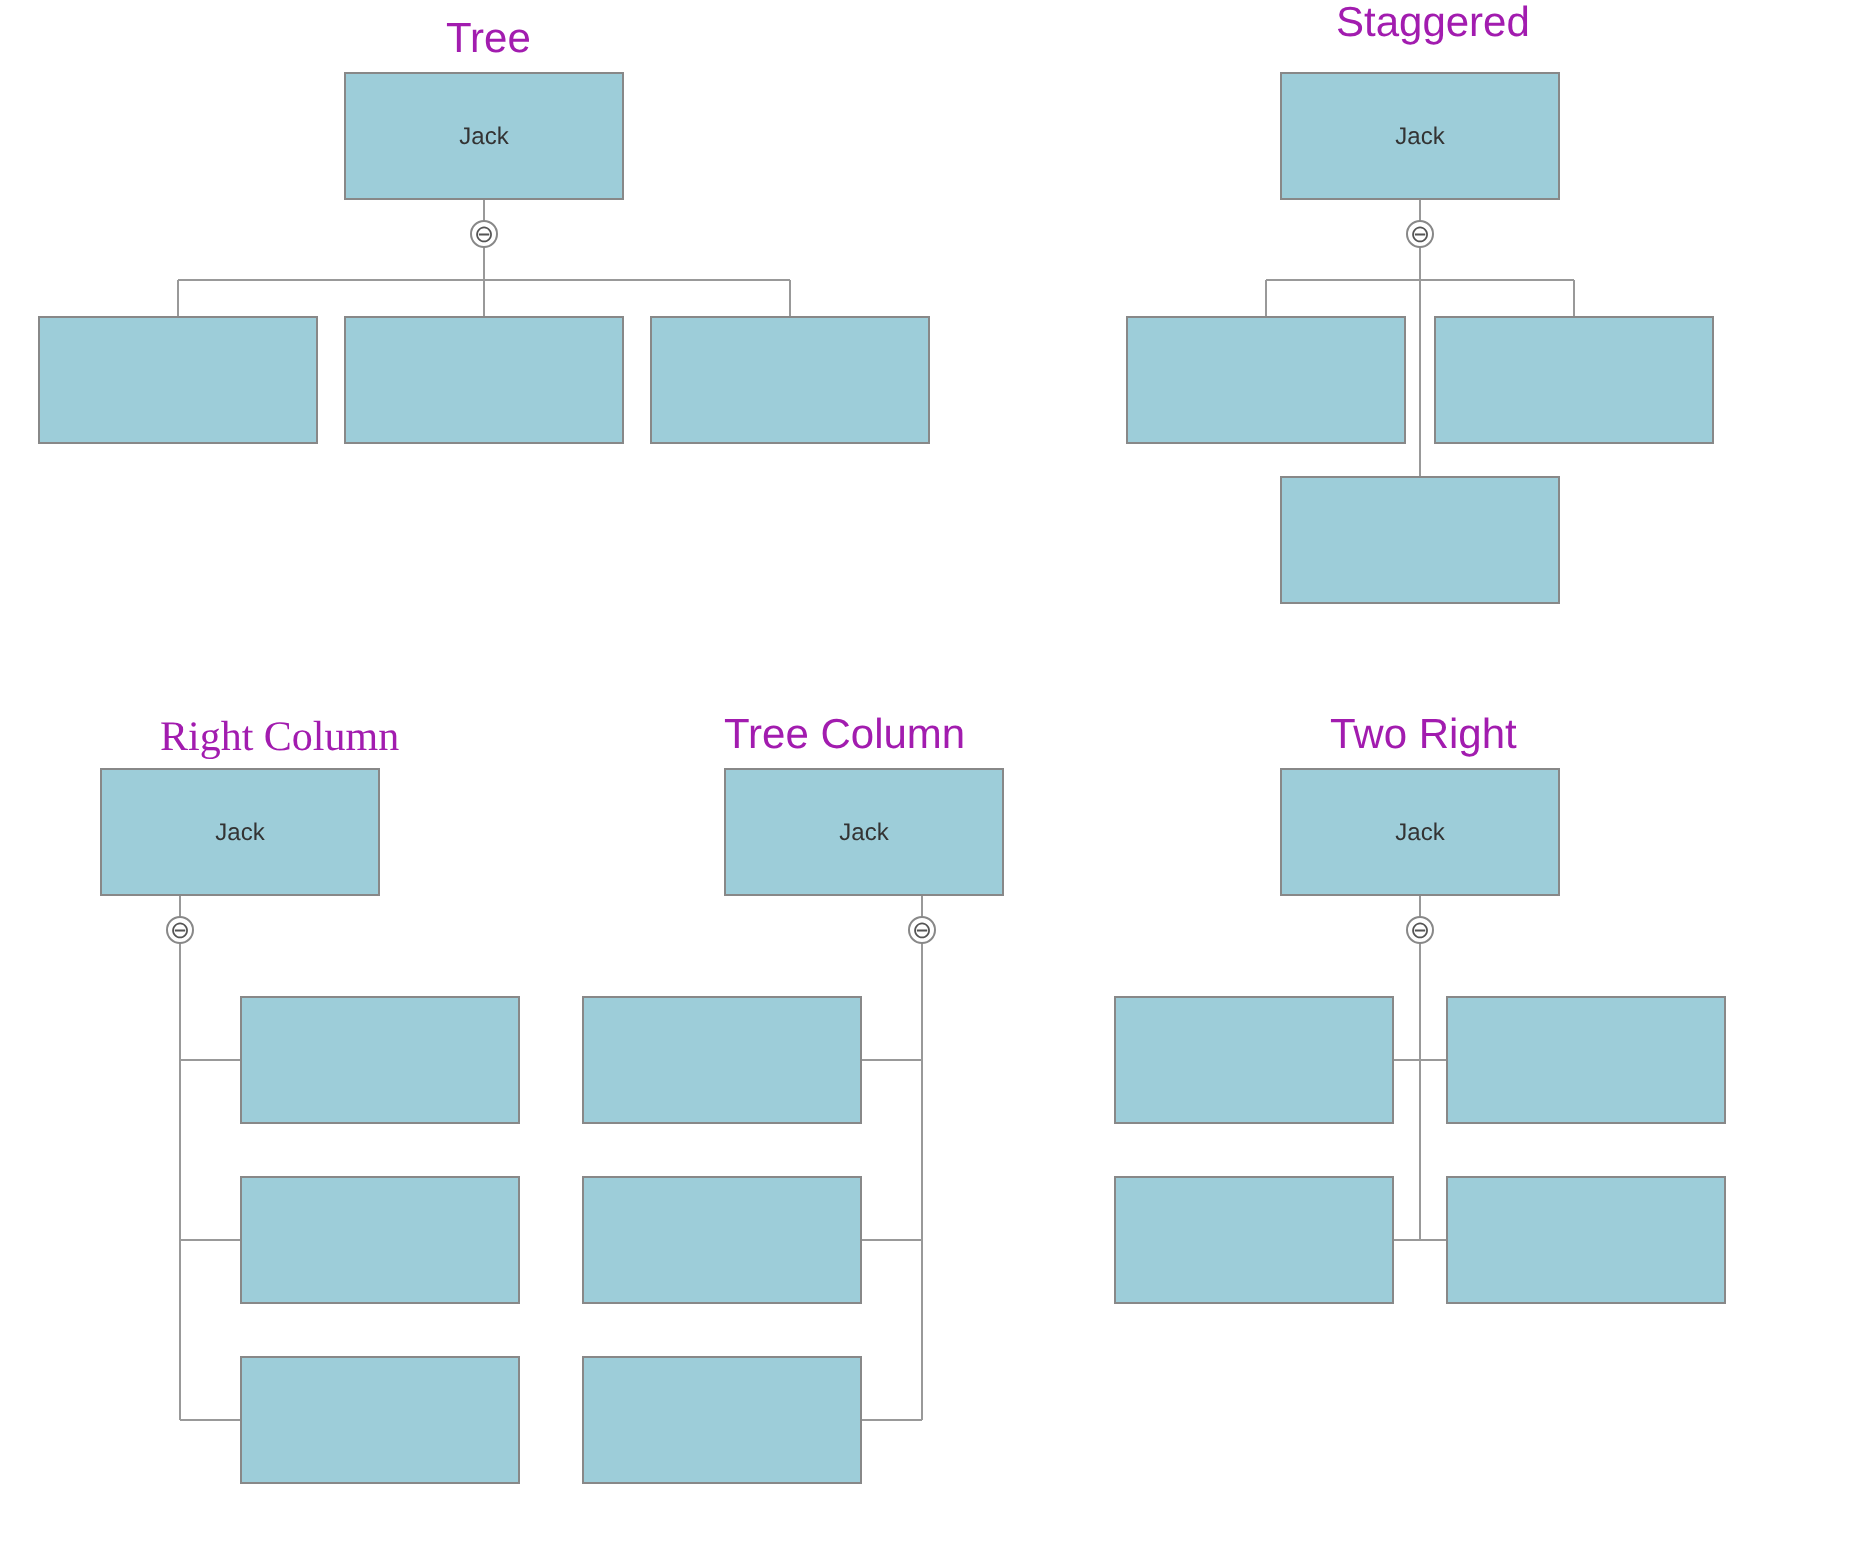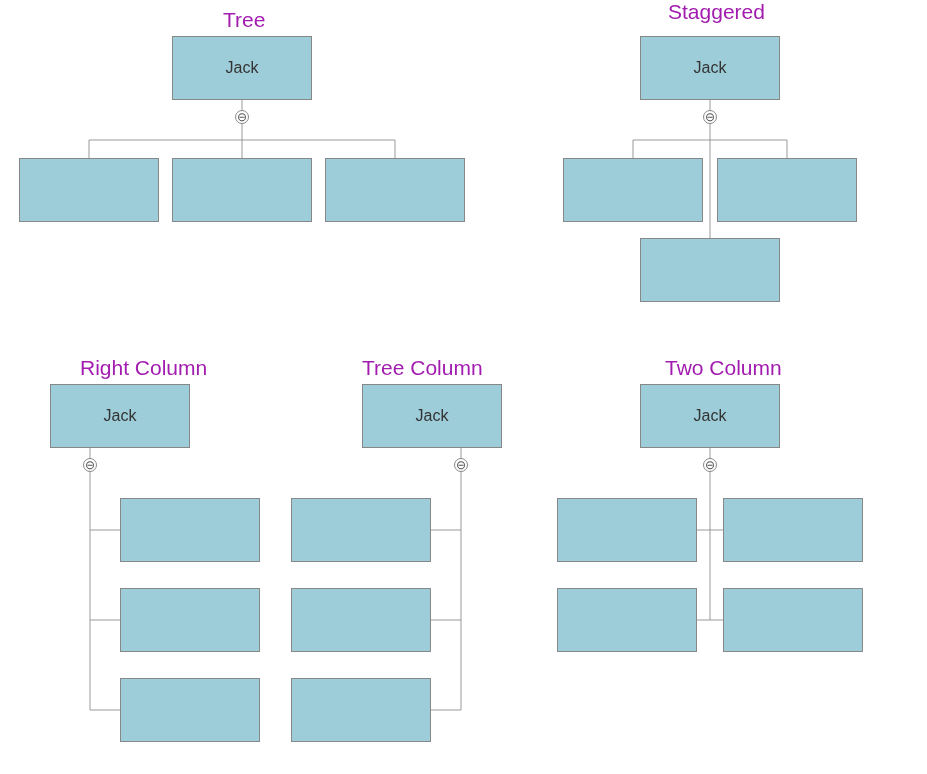--- a/index.html
+++ b/index.html
@@ -18,21 +18,21 @@
     color: #a21caf;
     text-align: center;
   }
   .node {
     position: absolute;
     background: #9dcdd9;
     border: 1px solid #888;
     display: flex;
     align-items: center;
     justify-content: center;
-    font-size: 16px;
+    font-size: 12px;
     color: #333;
   }
   .toggle {
     position: absolute;
     width: 14px;
     height: 14px;
     border: 1px solid #888;
     border-radius: 50%;
     background: #fff;
     display: flex;
@@ -105,21 +105,21 @@
 <div class="node" style="left:563px; top:158px; width:140px; height:64px;">
     <span></span>
   </div>
 <div class="node" style="left:717px; top:158px; width:140px; height:64px;">
     <span></span>
   </div>
 <div class="node" style="left:640px; top:238px; width:140px; height:64px;">
     <span></span>
   </div>
 
-<div class="title" style="left:80px; top:356px;">Right Column</div>
+<div class="title" style="left:80px; top:356px;font-family:Liberation Serif, serif;">Right Column</div>
 
 <svg class="lines" width="927" height="774">
 
   <line x1="90" y1="448" x2="90" y2="710"></line>
 
   <line x1="90" y1="530" x2="120" y2="530"></line>
   <line x1="90" y1="620" x2="120" y2="620"></line>
   <line x1="90" y1="710" x2="120" y2="710"></line>
 </svg>
 
@@ -155,21 +155,21 @@
 <div class="node" style="left:291px; top:498px; width:140px; height:64px;">
     <span></span>
   </div>
 <div class="node" style="left:291px; top:588px; width:140px; height:64px;">
     <span></span>
   </div>
 <div class="node" style="left:291px; top:678px; width:140px; height:64px;">
     <span></span>
   </div>
 
-<div class="title" style="left:665px; top:356px;">Two Column</div>
+<div class="title" style="left:665px; top:356px;">Two Right</div>
 
 <svg class="lines" width="927" height="774">
 
   <line x1="710" y1="448" x2="710" y2="620"></line>
 
   <line x1="710" y1="530" x2="697" y2="530"></line>
   <line x1="710" y1="530" x2="723" y2="530"></line>
 
   <line x1="710" y1="620" x2="697" y2="620"></line>
   <line x1="710" y1="620" x2="723" y2="620"></line>

